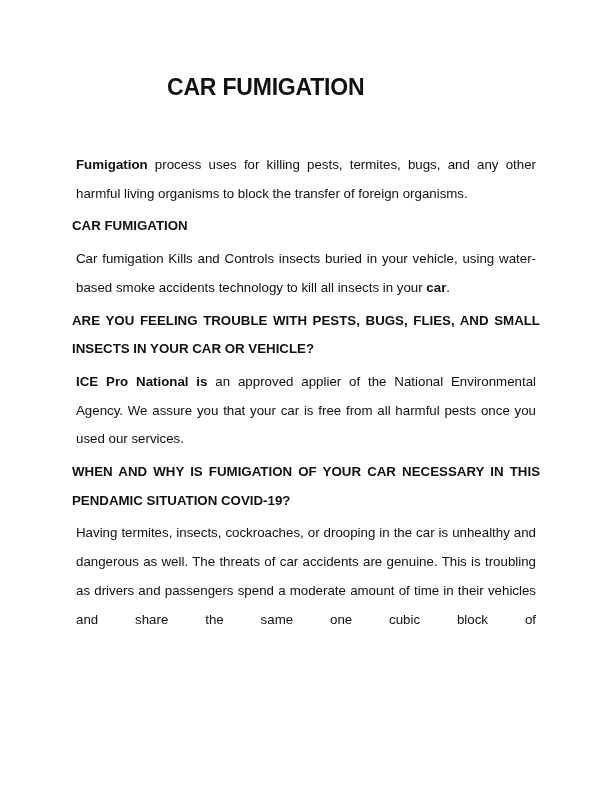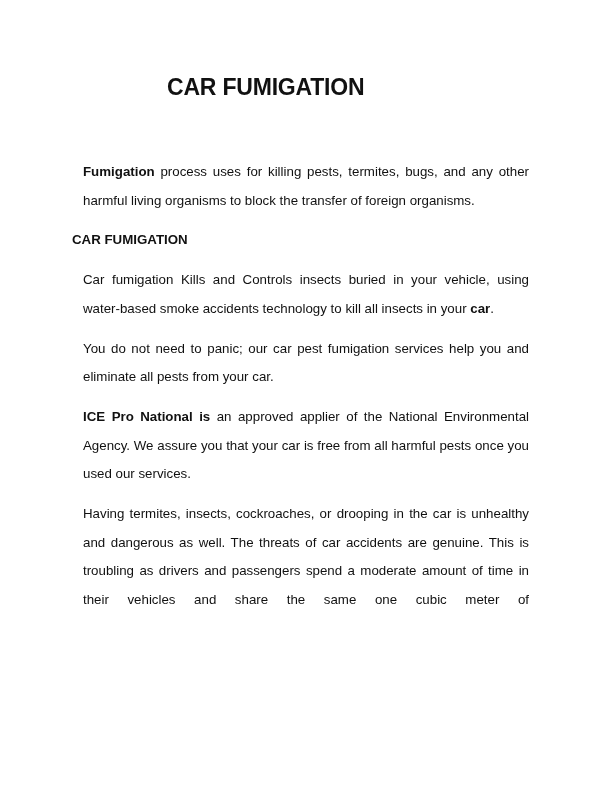--- a/index.html
+++ b/index.html
@@ -24,21 +24,21 @@
     }
     .body {
       position: absolute;
       left: 0;
       top: 147px;
       width: 468px;
       font-size: 13.3px;
       line-height: 28.7px;
     }
     .para {
-      margin: 11px;
+      margin: 4px;
       text-align: justify;
       text-align-last: left;
     }
     .heading {
       margin: 0;
       font-weight: bold;
       text-align: justify;
       text-align-last: left;
     }
     b { font-weight: bold; }
@@ -49,21 +49,22 @@
 <div class="page">
   <h1 class="title">CAR FUMIGATION</h1>
 
   <div class="body">
     <p class="para"><b>Fumigation</b><span> process uses for killing pests, termites, bugs, and any other harmful living organisms to block the transfer of foreign organisms.</span></p>
 
     <p class="heading">CAR FUMIGATION</p>
 
     <p class="para"><span>Car fumigation Kills and Controls insects buried in your vehicle, using water-based smoke accidents technology to kill all insects in your </span><b>car</b><span>.</span></p>
 
+    <p class="heading">ARE YOU FEELING TROUBLE WITH PESTS, BUGS, FLIES, AND SMALL INSECTS IN YOUR CAR OR VEHICLE?</p>
 
-    <p class="para">You do not need to panic; our car pest fumigation services help you and eliminate all pests from your car.</p>
 
     <p class="para"><b>ICE Pro National is</b><span> an approved applier of the National Environmental Agency. We assure you that your car is free from all harmful pests once you used our services.</span></p>
 
+    <p class="heading">WHEN AND WHY IS FUMIGATION OF YOUR CAR NECESSARY IN THIS PENDAMIC SITUATION COVID-19?</p>
 
-    <p class="para" style="text-align-last: justify;">Having termites, insects, cockroaches, or drooping in the car is unhealthy and dangerous as well. The threats of car accidents are genuine. This is troubling as drivers and passengers spend a moderate amount of time in their vehicles and share the same one cubic meter of</p>
+    <p class="para" style="text-align-last: justify;">Having termites, insects, cockroaches, or drooping in the car is unhealthy and dangerous as well. The threats of car accidents are genuine. This is troubling as drivers and passengers spend a moderate amount of time in their vehicles and share the same one cubic block of</p>
   </div>
 </div>
 
 </body></html>

